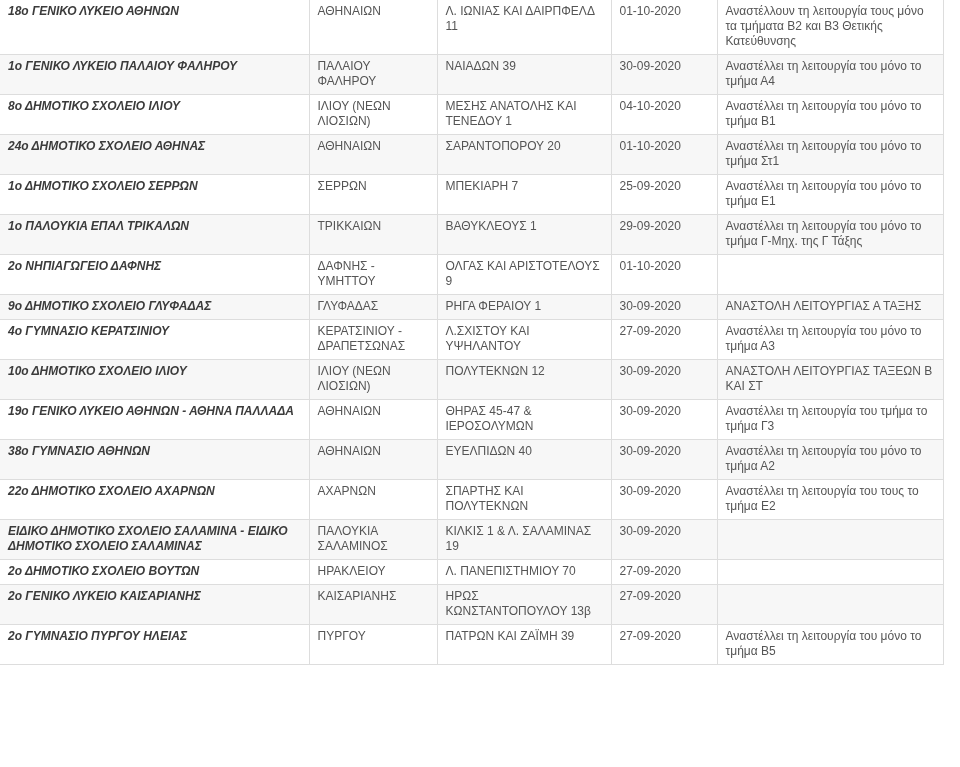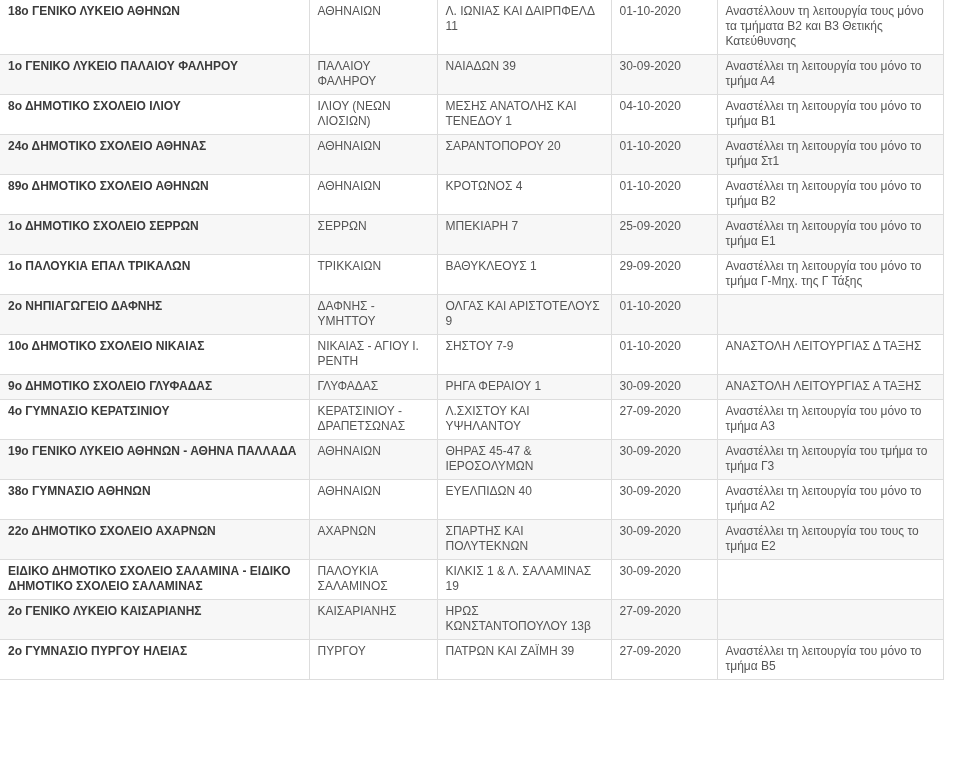--- a/index.html
+++ b/index.html
@@ -28,20 +28,21 @@
     line-height: 15px;
     color: var(--body-text, #555555);
     overflow-wrap: break-word;
   }
   table.school-table tr:nth-child(even) td {
     background: var(--stripe-color, #f7f7f7);
   }
   table.school-table td.c-school {
     font-weight: bold;
     color: var(--school-text, #3b3b3b);
+    font-style: italic;
   }
   col.w-school { width: 309px; }
   col.w-muni   { width: 128px; }
   col.w-addr   { width: 174px; }
   col.w-date   { width: 106px; }
   col.w-rem    { width: 226px; }
 </style>
 </head>
 <body>
 
@@ -80,27 +81,20 @@
   </tr>
 
   <tr>
     <td class="c-school">24ο ΔΗΜΟΤΙΚΟ ΣΧΟΛΕΙΟ ΑΘΗΝΑΣ</td>
     <td class="c-muni">ΑΘΗΝΑΙΩΝ</td>
     <td class="c-addr">ΣΑΡΑΝΤΟΠΟΡΟΥ 20</td>
     <td class="c-date">01-10-2020</td>
     <td class="c-rem">Αναστέλλει τη λειτουργία του μόνο το τμήμα Στ1</td>
   </tr>
 
-  <tr>
-    <td class="c-school">89ο ΔΗΜΟΤΙΚΟ ΣΧΟΛΕΙΟ ΑΘΗΝΩΝ</td>
-    <td class="c-muni">ΑΘΗΝΑΙΩΝ</td>
-    <td class="c-addr">ΚΡΟΤΩΝΟΣ 4</td>
-    <td class="c-date">01-10-2020</td>
-    <td class="c-rem">Αναστέλλει τη λειτουργία του μόνο το τμήμα Β2</td>
-  </tr>
 
   <tr>
     <td class="c-school">1ο ΔΗΜΟΤΙΚΟ ΣΧΟΛΕΙΟ ΣΕΡΡΩΝ</td>
     <td class="c-muni">ΣΕΡΡΩΝ</td>
     <td class="c-addr">ΜΠΕΚΙΑΡΗ 7</td>
     <td class="c-date">25-09-2020</td>
     <td class="c-rem">Αναστέλλει τη λειτουργία του μόνο το τμήμα Ε1</td>
   </tr>
 
   <tr>
@@ -113,44 +107,44 @@
 
   <tr>
     <td class="c-school">2ο ΝΗΠΙΑΓΩΓΕΙΟ ΔΑΦΝΗΣ</td>
     <td class="c-muni">ΔΑΦΝΗΣ - ΥΜΗΤΤΟΥ</td>
     <td class="c-addr">ΟΛΓΑΣ ΚΑΙ ΑΡΙΣΤΟΤΕΛΟΥΣ 9</td>
     <td class="c-date">01-10-2020</td>
     <td class="c-rem"></td>
   </tr>
 
 
-  <tr>
-    <td class="c-school">10ο ΔΗΜΟΤΙΚΟ ΣΧΟΛΕΙΟ ΝΙΚΑΙΑΣ</td>
-    <td class="c-muni">ΝΙΚΑΙΑΣ - ΑΓΙΟΥ Ι. ΡΕΝΤΗ</td>
-    <td class="c-addr">ΣΗΣΤΟΥ 7-9</td>
-    <td class="c-date">01-10-2020</td>
-    <td class="c-rem">ΑΝΑΣΤΟΛΗ ΛΕΙΤΟΥΡΓΙΑΣ Δ ΤΑΞΗΣ</td>
-  </tr>
 
   <tr>
     <td class="c-school">9ο ΔΗΜΟΤΙΚΟ ΣΧΟΛΕΙΟ ΓΛΥΦΑΔΑΣ</td>
     <td class="c-muni">ΓΛΥΦΑΔΑΣ</td>
     <td class="c-addr">ΡΗΓΑ ΦΕΡΑΙΟΥ 1</td>
     <td class="c-date">30-09-2020</td>
     <td class="c-rem">ΑΝΑΣΤΟΛΗ ΛΕΙΤΟΥΡΓΙΑΣ Α ΤΑΞΗΣ</td>
   </tr>
 
   <tr>
     <td class="c-school">4ο ΓΥΜΝΑΣΙΟ ΚΕΡΑΤΣΙΝΙΟΥ</td>
     <td class="c-muni">ΚΕΡΑΤΣΙΝΙΟΥ - ΔΡΑΠΕΤΣΩΝΑΣ</td>
     <td class="c-addr">Λ.ΣΧΙΣΤΟΥ ΚΑΙ ΥΨΗΛΑΝΤΟΥ</td>
     <td class="c-date">27-09-2020</td>
     <td class="c-rem">Αναστέλλει τη λειτουργία του μόνο το τμήμα Α3</td>
   </tr>
 
+  <tr>
+    <td class="c-school">10ο ΔΗΜΟΤΙΚΟ ΣΧΟΛΕΙΟ ΙΛΙΟΥ</td>
+    <td class="c-muni">ΙΛΙΟΥ (ΝΕΩΝ ΛΙΟΣΙΩΝ)</td>
+    <td class="c-addr">ΠΟΛΥΤΕΚΝΩΝ 12</td>
+    <td class="c-date">30-09-2020</td>
+    <td class="c-rem">ΑΝΑΣΤΟΛΗ ΛΕΙΤΟΥΡΓΙΑΣ ΤΑΞΕΩΝ Β ΚΑΙ ΣΤ</td>
+  </tr>
 
   <tr>
     <td class="c-school">19ο ΓΕΝΙΚΟ ΛΥΚΕΙΟ ΑΘΗΝΩΝ - ΑΘΗΝΑ ΠΑΛΛΑΔΑ</td>
     <td class="c-muni">ΑΘΗΝΑΙΩΝ</td>
     <td class="c-addr">ΘΗΡΑΣ 45-47 &amp; ΙΕΡΟΣΟΛΥΜΩΝ</td>
     <td class="c-date">30-09-2020</td>
     <td class="c-rem">Αναστέλλει τη λειτουργία του τμήμα το τμήμα Γ3</td>
   </tr>
 
   <tr>
@@ -170,20 +164,27 @@
   </tr>
 
   <tr>
     <td class="c-school">ΕΙΔΙΚΟ ΔΗΜΟΤΙΚΟ ΣΧΟΛΕΙΟ ΣΑΛΑΜΙΝΑ - ΕΙΔΙΚΟ ΔΗΜΟΤΙΚΟ ΣΧΟΛΕΙΟ ΣΑΛΑΜΙΝΑΣ</td>
     <td class="c-muni">ΠΑΛΟΥΚΙΑ ΣΑΛΑΜΙΝΟΣ</td>
     <td class="c-addr">ΚΙΛΚΙΣ 1 &amp; Λ. ΣΑΛΑΜΙΝΑΣ 19</td>
     <td class="c-date">30-09-2020</td>
     <td class="c-rem"></td>
   </tr>
 
+  <tr>
+    <td class="c-school">2ο ΔΗΜΟΤΙΚΟ ΣΧΟΛΕΙΟ ΒΟΥΤΩΝ</td>
+    <td class="c-muni">ΗΡΑΚΛΕΙΟΥ</td>
+    <td class="c-addr">Λ. ΠΑΝΕΠΙΣΤΗΜΙΟΥ 70</td>
+    <td class="c-date">27-09-2020</td>
+    <td class="c-rem"></td>
+  </tr>
 
   <tr>
     <td class="c-school">2ο ΓΕΝΙΚΟ ΛΥΚΕΙΟ ΚΑΙΣΑΡΙΑΝΗΣ</td>
     <td class="c-muni">ΚΑΙΣΑΡΙΑΝΗΣ</td>
     <td class="c-addr">ΗΡΩΣ ΚΩΝΣΤΑΝΤΟΠΟΥΛΟΥ 13β</td>
     <td class="c-date">27-09-2020</td>
     <td class="c-rem"></td>
   </tr>
 
   <tr>

